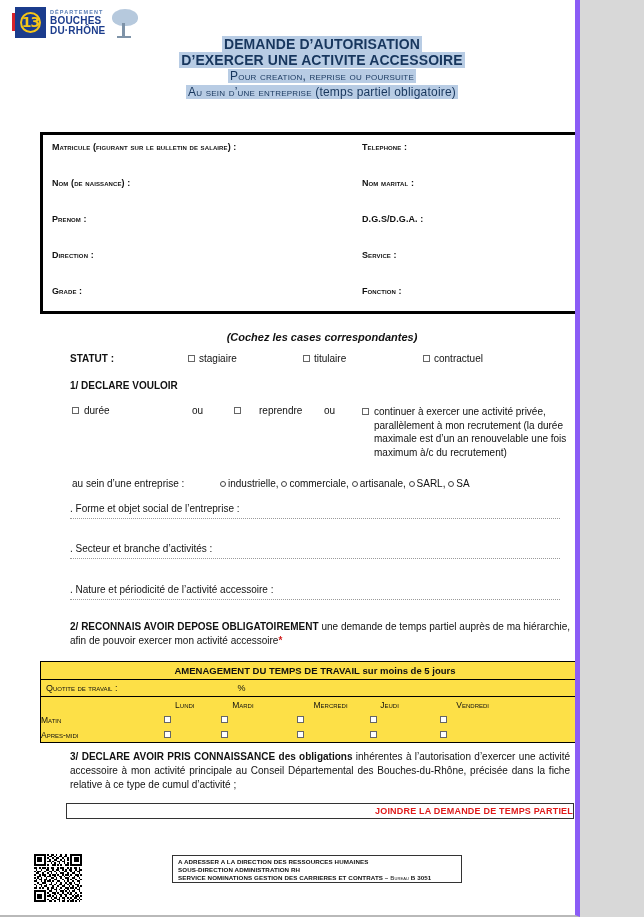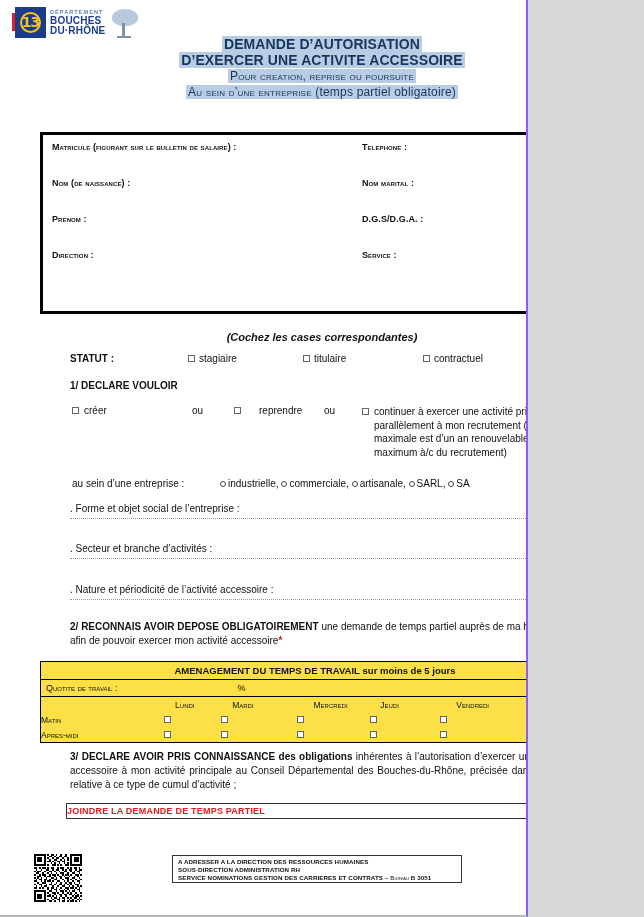--- a/index.html
+++ b/index.html
@@ -5,26 +5,26 @@
   html, body {
     margin: 0;
     padding: 0;
     background: #d8d8d8;
   }
   body {
     font-family: "Liberation Sans", sans-serif;
   }
   #page {
     position: relative;
-    width: 528px;
+    width: 580px;
     height: 917px;
     background: #ffffff;
     overflow: hidden;
     box-sizing: border-box;
-    border-right: 2px solid #8b5cf6;
+    border-right: 5px solid #8b5cf6;
     border-bottom: 2px solid #b9b9b9;
   }
 
   
   #logo-block {
     position: absolute;
     left: 12px;
     top: 7px;
     display: flex;
     align-items: center;
@@ -312,21 +312,21 @@
     text-align: justify;
     line-height: 14px;
   }
   #para3 b { font-weight: bold; }
   #joindre-box {
     position: absolute;
     left: 66px; top: 803px;
     width: 508px; height: 16px;
     border: 1px solid #333;
     box-sizing: border-box;
-    text-align: left;
+    text-align: right;
     color: #e01b1b;
     font-size: 9px;
     font-weight: bold;
     line-height: 14px;
     letter-spacing: 0.2px;
   }
 
   
   #qr { position: absolute; left: 34px; top: 854px; width: 48px; height: 48px; }
   #address-box {
@@ -387,20 +387,24 @@
       <div class="id-cell left">Nom (de naissance) :</div>
       <div class="id-cell right">Nom marital :</div>
     </div>
     <div class="id-row" style="top:72px;">
       <div class="id-cell left">Prenom :</div>
       <div class="id-cell right">D.G.S/D.G.A. :</div>
     </div>
     <div class="id-row" style="top:108px;">
       <div class="id-cell left">Direction :</div>
       <div class="id-cell right">Service :</div>
+    </div>
+    <div class="id-row" style="top:144px;">
+      <div class="id-cell left">Grade :</div>
+      <div class="id-cell right">Fonction :</div>
     </div>
   </div>
 
   <div class="abs" id="cochez">(Cochez les cases correspondantes)</div>
 
   <div class="abs" id="statut-row">
     <span class="lbl">STATUT :</span>
     <span class="opt w1">
       <span class="cbx"></span>
       <span>stagiaire</span>
@@ -414,21 +418,21 @@
       <span>contractuel</span>
     </span>
   </div>
 
   <div class="abs" id="declare-vouloir">1/ DECLARE VOULOIR</div>
 
   <div class="abs" id="choix-row">
     <div class="line1">
       <span class="c-creer">
         <span class="cbx"></span>
-        <span>créer</span>
+        <span>durée</span>
       </span>
       <span class="c-ou1">ou</span>
       <span class="c-reprendre">
         <span class="cbx"></span>
         <span>reprendre</span>
       </span>
       <span class="c-ou2">ou</span>
       <span class="c-cont">
         <span class="cbx"></span>
         <span class="txt">continuer à exercer une activité privée, parallèlement à mon recrutement (la durée maximale est d’un an renouvelable une fois maximum à/c du recrutement)</span>

